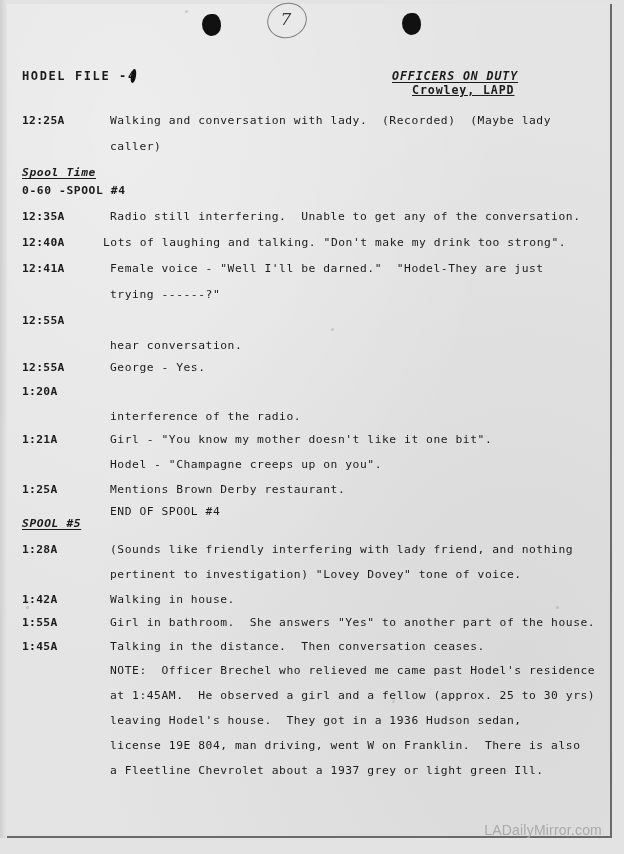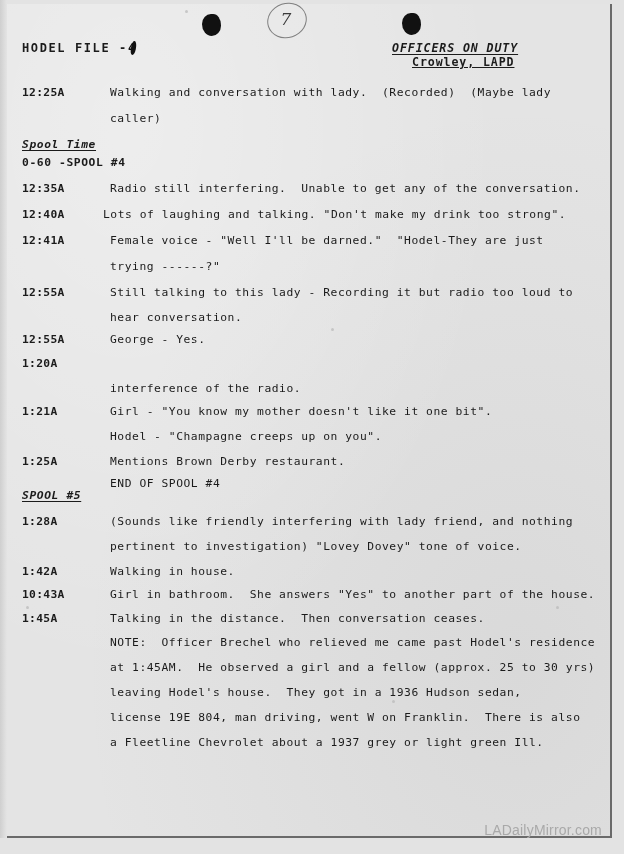--- a/index.html
+++ b/index.html
@@ -82,20 +82,21 @@
   #pagemark .num { position: relative; }
 
   
   .t {
     position: absolute;
     color: #1b1b1b;
     font-size: 11.3px;
     letter-spacing: 0.55px;
     white-space: pre;
     line-height: 13px;
+    margin-top: 28px;
   }
   .u { text-decoration: underline; text-underline-offset: 2px; font-style: italic; }
 
   .hdr-left  { left: 22px;  top: 42px;  font-size: 12px; font-weight: bold; letter-spacing: 1.6px; }
   .strike {
     display: inline-block;
     position: relative;
     color: #0d0d0d;
     font-weight: bold;
   }
@@ -171,21 +172,20 @@
   <div class="t body" style="top:182px">Radio still interfering.  Unable to get any of the conversation.</div>
 
   <div class="t time" style="top:208px">12:40A</div>
   <div class="t body-ind" style="top:208px">Lots of laughing and talking. "Don't make my drink too strong".</div>
 
   <div class="t time" style="top:234px">12:41A</div>
   <div class="t body" style="top:234px">Female voice - "Well I'll be darned."  "Hodel-They are just</div>
   <div class="t body" style="top:260px">trying ------?"</div>
 
   <div class="t time" style="top:286px">12:55A</div>
-  <div class="t body" style="top:286px">Still talking to this lady - Recording it but radio too loud to</div>
   <div class="t body" style="top:311px">hear conversation.</div>
 
   <div class="t time" style="top:333px">12:55A</div>
   <div class="t body" style="top:333px">George - Yes.</div>
 
   <div class="t time" style="top:357px">1:20A</div>
   <div class="t body" style="top:382px">interference of the radio.</div>
 
   <div class="t time" style="top:405px">1:21A</div>
   <div class="t body" style="top:405px">Girl - "You know my mother doesn't like it one bit".</div>
@@ -197,21 +197,21 @@
   <div class="t body" style="top:477px">END OF SPOOL #4</div>
   <div class="t sec u" style="top:489px">SPOOL #5</div>
 
   <div class="t time" style="top:515px">1:28A</div>
   <div class="t body" style="top:515px">(Sounds like friendly interfering with lady friend, and nothing</div>
   <div class="t body" style="top:540px">pertinent to investigation) "Lovey Dovey" tone of voice.</div>
 
   <div class="t time" style="top:565px">1:42A</div>
   <div class="t body" style="top:565px">Walking in house.</div>
 
-  <div class="t time" style="top:588px">10:43A</div>
+  <div class="t time" style="top:588px">1:55A</div>
   <div class="t body" style="top:588px">Girl in bathroom.  She answers "Yes" to another part of the house.</div>
 
   <div class="t time" style="top:612px">1:45A</div>
   <div class="t body" style="top:612px">Talking in the distance.  Then conversation ceases.</div>
 
   <div class="t body" style="top:636px">NOTE:  Officer Brechel who relieved me came past Hodel's residence</div>
   <div class="t body" style="top:661px">at 1:45AM.  He observed a girl and a fellow (approx. 25 to 30 yrs)</div>
   <div class="t body" style="top:686px">leaving Hodel's house.  They got in a 1936 Hudson sedan,</div>
   <div class="t body" style="top:711px">license 19E 804, man driving, went W on Franklin.  There is also</div>
   <div class="t body" style="top:736px">a Fleetline Chevrolet about a 1937 grey or light green Ill.</div>

